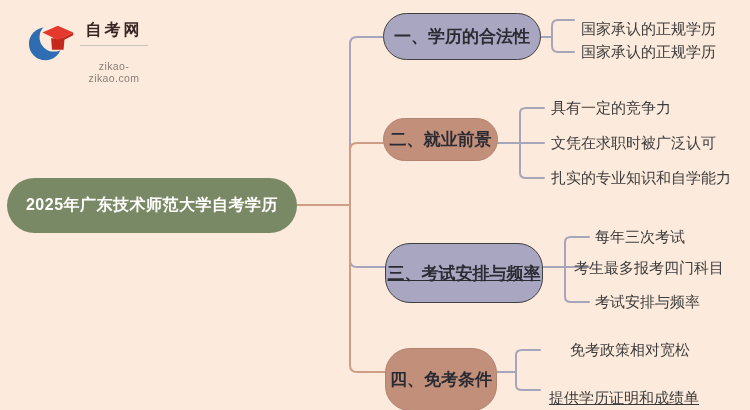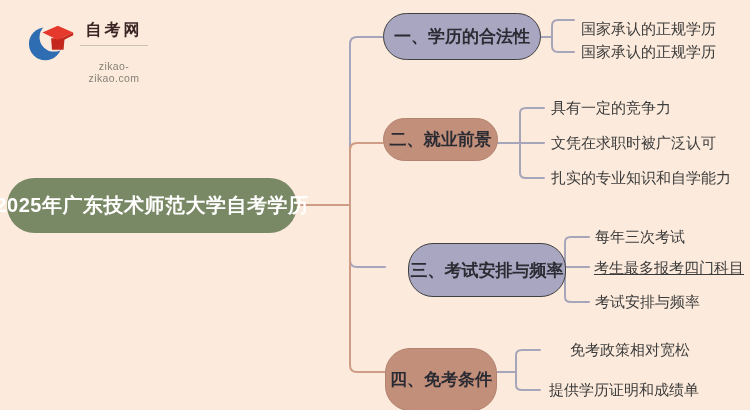--- a/index.html
+++ b/index.html
@@ -19,40 +19,40 @@
     position:relative;width:750px;height:410px;background:var(--bg);
     overflow:hidden;
   }
   .lines{position:absolute;left:0;top:0;width:750px;height:410px;}
   .node{
     position:absolute;display:flex;align-items:center;justify-content:center;
     box-sizing:border-box;white-space:nowrap;
   }
   .root-node{
     left:7px;top:178px;width:290px;height:55px;border-radius:28px;
-    background:var(--green);color:#ffffff;font-size:20px;font-weight:bold;
+    background:var(--green);color:#ffffff;font-size:16px;font-weight:bold;
     letter-spacing:0.5px;
   }
   .pill{
     border-radius:25px;color:var(--pill-ink);font-size:17px;font-weight:bold;
   }
   .pill-purple{background:var(--purple);border:1px solid #404040;}
   .pill-clay{background:var(--clay);border:1px solid #b48370;}
   .pill-1{left:383px;top:13px;width:158px;height:47px;}
   .pill-2{left:383px;top:118px;width:115px;height:43px;}
-  .pill-3{left:408px;top:243px;width:158px;height:54px;}
+  .pill-3{left:385px;top:243px;width:158px;height:60px;text-decoration:underline;}
   .pill-4{left:385px;top:348px;width:112px;height:63px;}
   .leaf{
     position:absolute;height:22px;line-height:22px;font-size:15px;color:var(--ink);
     white-space:nowrap;
   }
   .b1s1{left:581px;top:18px;}   .b1s2{left:581px;top:41px;}
   .b2s1{left:551px;top:97px;}  .b2s2{left:551px;top:132px;} .b2s3{left:551px;top:167px;}
-  .b3s1{left:595px;top:226px;} .b3s2{left:594px;top:257px;text-decoration:underline;} .b3s3{left:595px;top:291px;}
-  .b4s1{left:549px;top:339px;margin-left:21px;} .b4s2{left:549px;top:379px;}
+  .b3s1{left:595px;top:226px;} .b3s2{left:574px;top:257px;} .b3s3{left:595px;top:291px;}
+  .b4s1{left:549px;top:339px;margin-left:21px;} .b4s2{left:549px;top:387px;text-decoration:underline;}
   .logo{position:absolute;left:28px;top:18px;width:120px;}
   .logo-icon{position:absolute;left:0;top:2px;width:50px;height:44px;}
   .logo-text{position:absolute;left:52px;top:2px;width:68px;text-align:center;}
   .logo-name{font-size:16px;font-weight:bold;color:#3a2525;letter-spacing:3px;
     border-bottom:1px solid #c9c2bb;padding-bottom:4px;}
   .logo-url{font-size:10.5px;color:#868078;margin-top:14px;letter-spacing:0.4px;}
 </style>
 </head>
 <body>
 

